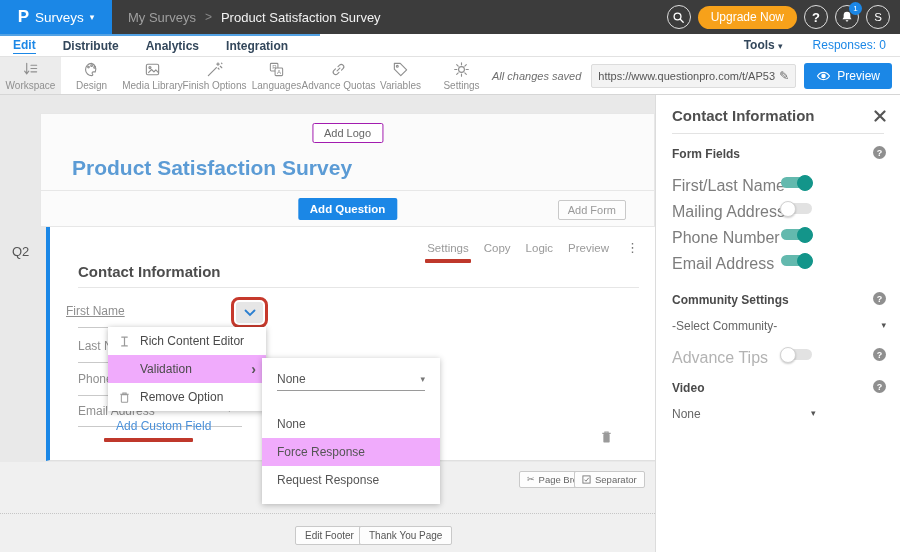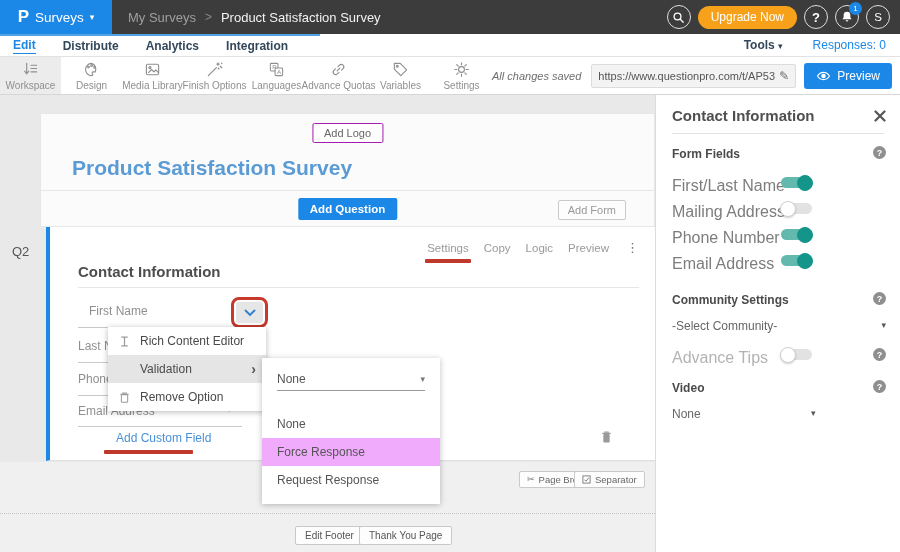--- a/index.html
+++ b/index.html
@@ -61,28 +61,28 @@
   .q-actions { position:absolute; top:13px; right:16px; display:flex; align-items:center; gap:15px; font-size:11.5px; color:#9a9a9a; }
   .q-action { cursor:pointer; position:relative; }
   .q-action.annotated::after { content:""; position:absolute; left:-2px; right:-2px; bottom:-9px; height:4px; background:#bf382b; border-radius:1px; }
   .kebab { font-size:13px; color:#777; cursor:pointer; margin-left:2px; }
   .q-title { position:absolute; left:28px; top:36px; font-size:15px; color:#4d4d4d; }
   .q-divider { position:absolute; left:28px; right:16px; top:60px; border-top:1px solid #e6e6e6; }
   .field-label { position:absolute; font-size:12px; color:#8f8f8f; }
   .field-line { position:absolute; width:164px; border-bottom:1px solid #c9c9c9; }
   .chevron-btn { position:absolute; left:186px; top:75px; width:27px; height:21px; background:#e6e6e6; border-radius:3px; display:flex; align-items:center; justify-content:center; cursor:pointer; outline:3px solid #c6392c; outline-offset:2px; }
   .email-caret { position:absolute; left:177px; top:177px; font-size:9px; color:#888; }
-  .add-custom-field { position:absolute; left:66px; top:204px; font-size:12px; color:#4a90d9; cursor:pointer; }
+  .add-custom-field { position:absolute; left:66px; top:192px; font-size:12px; color:#4a90d9; cursor:pointer; }
   .add-custom-field::after { content:""; position:absolute; left:-12px; bottom:-9px; width:89px; height:4.5px; background:#bf382b; border-radius:1px; }
   .q-trash { position:absolute; right:42px; top:203px; cursor:pointer; color:#9a9a9a; }
 
   
   .context-menu { position:absolute; left:108px; top:327px; width:158px; background:#fff; box-shadow:0 1px 6px rgba(0,0,0,.28); z-index:20; }
   .menu-row { height:28px; display:flex; align-items:center; padding:0 10px; gap:9px; font-size:12px; color:#4a4a4a; cursor:pointer; }
-  .menu-row.highlighted { background:#e5e5e5; }
+  .menu-row.highlighted { background:#f0abfc; }
   .menu-row .spacer-ic { width:13px; }
   .submenu-arrow { margin-left:auto; font-size:14px; font-weight:bold; color:#555; }
 
   
   .validation-panel { position:absolute; left:262px; top:358px; width:178px; height:146px; background:#fff; box-shadow:0 1px 6px rgba(0,0,0,.25); z-index:21; }
   .val-select { position:absolute; left:15px; right:15px; top:10px; height:23px; border-bottom:1px solid #9a9a9a; display:flex; align-items:center; cursor:pointer; }
   .val-select-value { font-size:12px; color:#555; }
   .val-select .caret-dd { margin-left:auto; font-size:9px; color:#777; }
   .val-options { position:absolute; left:0; right:0; top:52px; }
   .val-option { height:28px; display:flex; align-items:center; padding-left:15px; font-size:12px; color:#555; cursor:pointer; }
@@ -258,21 +258,21 @@
     <div class="q-actions">
       <span class="q-action annotated">Settings</span>
       <span class="q-action">Copy</span>
       <span class="q-action">Logic</span>
       <span class="q-action">Preview</span>
       <span class="kebab">⋮</span>
     </div>
     <h2 class="q-title">Contact Information</h2>
     <div class="q-divider"></div>
 
-    <span class="field-label" style="left:39px; top:77px;">First Name</span>
+    <span class="field-label" style="left:16px; top:77px;text-decoration:underline;">First Name</span>
     <div class="field-line" style="left:28px; top:100px;"></div>
     <div class="chevron-btn">
       <svg width="12" height="8" viewBox="0 0 12 8" fill="none" stroke="#2b7fd0" stroke-width="1.8" stroke-linecap="round">
           <path d="M1.5 1.5L6 6l4.5-4.5"></path>
         </svg>
     </div>
 
     <span class="field-label" style="left:28px; top:112px;">Last Name</span>
     <div class="field-line" style="left:28px; top:135px;"></div>
 

